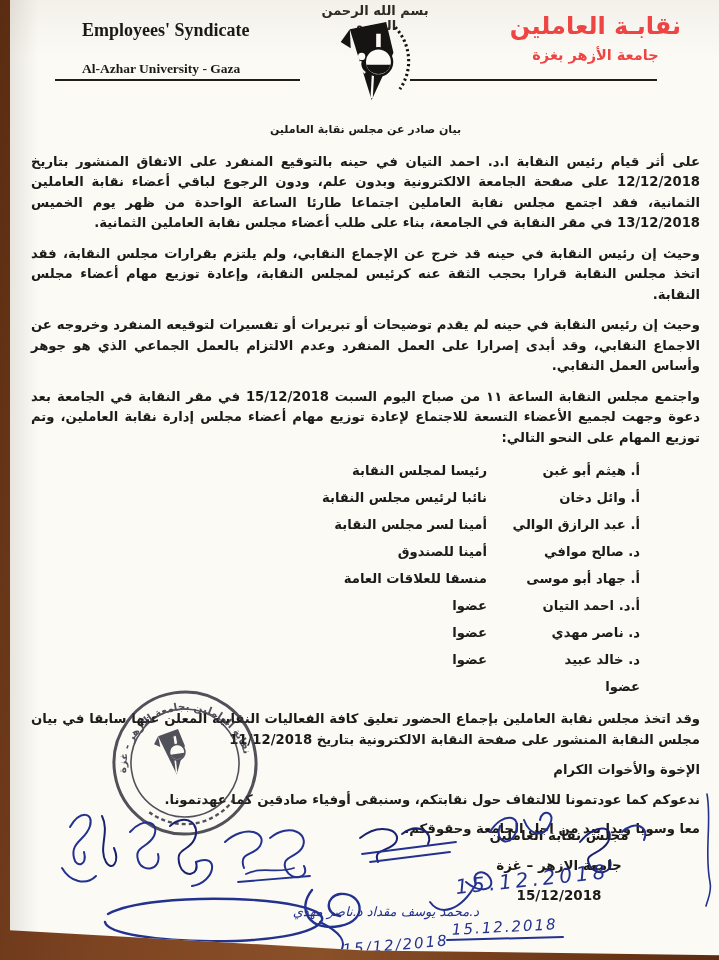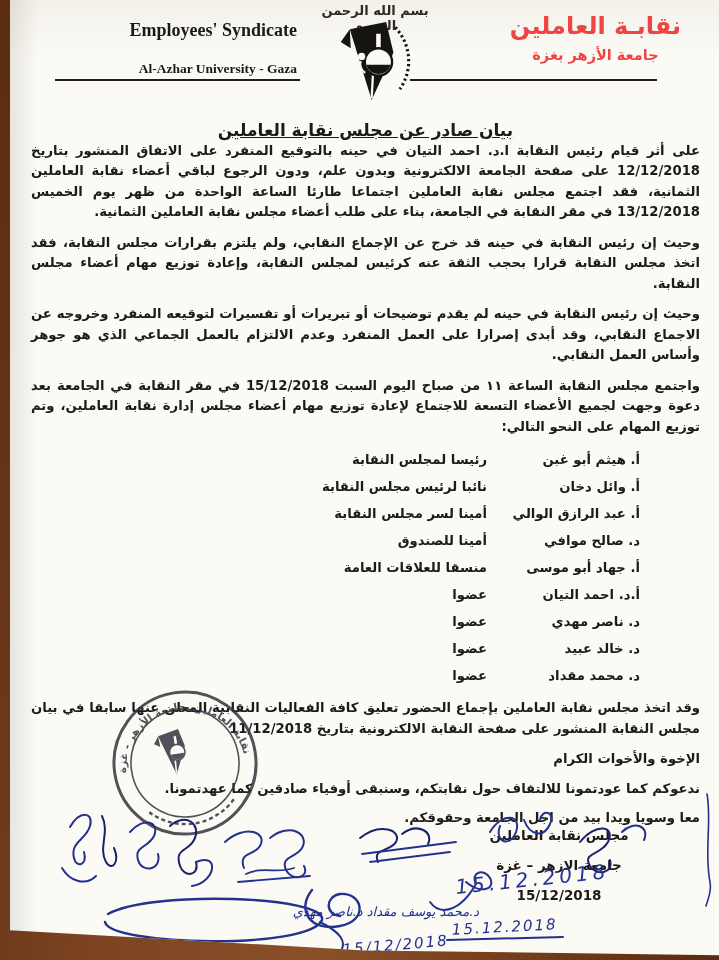--- a/index.html
+++ b/index.html
@@ -17,34 +17,34 @@
     content:"";position:absolute;inset:0;pointer-events:none;
     background:linear-gradient(90deg,rgba(60,40,20,.10),rgba(0,0,0,0) 4%),
                linear-gradient(180deg,rgba(120,90,60,.06),rgba(0,0,0,0) 6%);
   }
   
   .bismillah{position:absolute;left:305px;top:3px;width:120px;text-align:center;
     font-size:13px;font-weight:bold;color:#2e2a26;}
   .hdr-ar{position:absolute;right:16px;top:12px;width:215px;text-align:center;color:#ef4444;}
   .hdr-ar .l1{font-size:24px;font-weight:bold;letter-spacing:.5px;}
   .hdr-ar .l2{font-size:14.5px;font-weight:bold;margin-top:7px;}
-  .hdr-en{position:absolute;left:72px;top:20px;width:215px;text-align:right;color:#1b1916;
+  .hdr-en{position:absolute;left:72px;top:20px;width:215px;text-align:left;color:#1b1916;
     font-family:"Liberation Serif","DejaVu Serif",serif;}
   .hdr-en .l1{font-size:18px;font-weight:bold;}
   .hdr-en .l2{font-size:13.5px;font-weight:bold;margin-top:20px;}
   .rule{position:absolute;top:79px;height:2px;background:#201d1a;}
   .rule.left{left:45px;width:245px;}
   .rule.right{left:400px;width:247px;}
   .logo{position:absolute;left:299px;top:11px;}
   
   .content{
     position:absolute;top:120px;right:19px;left:21px;direction:rtl;
     color:#1d1b19;font-weight:bold;font-size:13.2px;line-height:20.5px;
   }
-  .doc-title{text-align:center;font-size:17px;text-decoration:underline;}
+  .doc-title{text-align:center;font-size:11px;margin-bottom:11px;}
   .salutation{margin-bottom:9px;font-size:13.6px;}
   .para{text-align:justify;text-align-last:right;margin:0 0 10px 0;}
   .assign{margin:2px 0 8px 0;}
   .arow{display:flex;height:27px;align-items:center;padding-right:60px;}
   .arow .nm{width:153px;}
   .arow .rl{text-align:right;}
   .closing{}
   .closing div{margin-bottom:9px;}
   
   .stamp{position:absolute;left:100px;top:688px;transform:rotate(-9deg);opacity:.85;}
@@ -124,21 +124,20 @@
         </div>
         <div class="arow">
           <span class="nm">د. ناصر مهدي</span>
           <span class="rl">عضوا</span>
         </div>
         <div class="arow">
           <span class="nm">د. خالد عبيد</span>
           <span class="rl">عضوا</span>
         </div>
         <div class="arow">
-          <span class="nm">د. محمد مقداد</span>
           <span class="rl">عضوا</span>
         </div>
       </div>
 
       <p class="para">وقد اتخذ مجلس نقابة العاملين بإجماع الحضور تعليق كافة الفعاليات النقابية المعلن عنها سابقا في بيان مجلس النقابة المنشور على صفحة النقابة الالكترونية بتاريخ 11/12/2018</p>
 
       <div class="closing">
         <div>الإخوة والأخوات الكرام</div>
         <div>ندعوكم كما عودتمونا للالتفاف حول نقابتكم، وسنبقى أوفياء صادقين كما عهدتمونا.</div>
         <div>معا وسويا ويدا بيد من اجل الجامعة وحقوقكم.</div>

